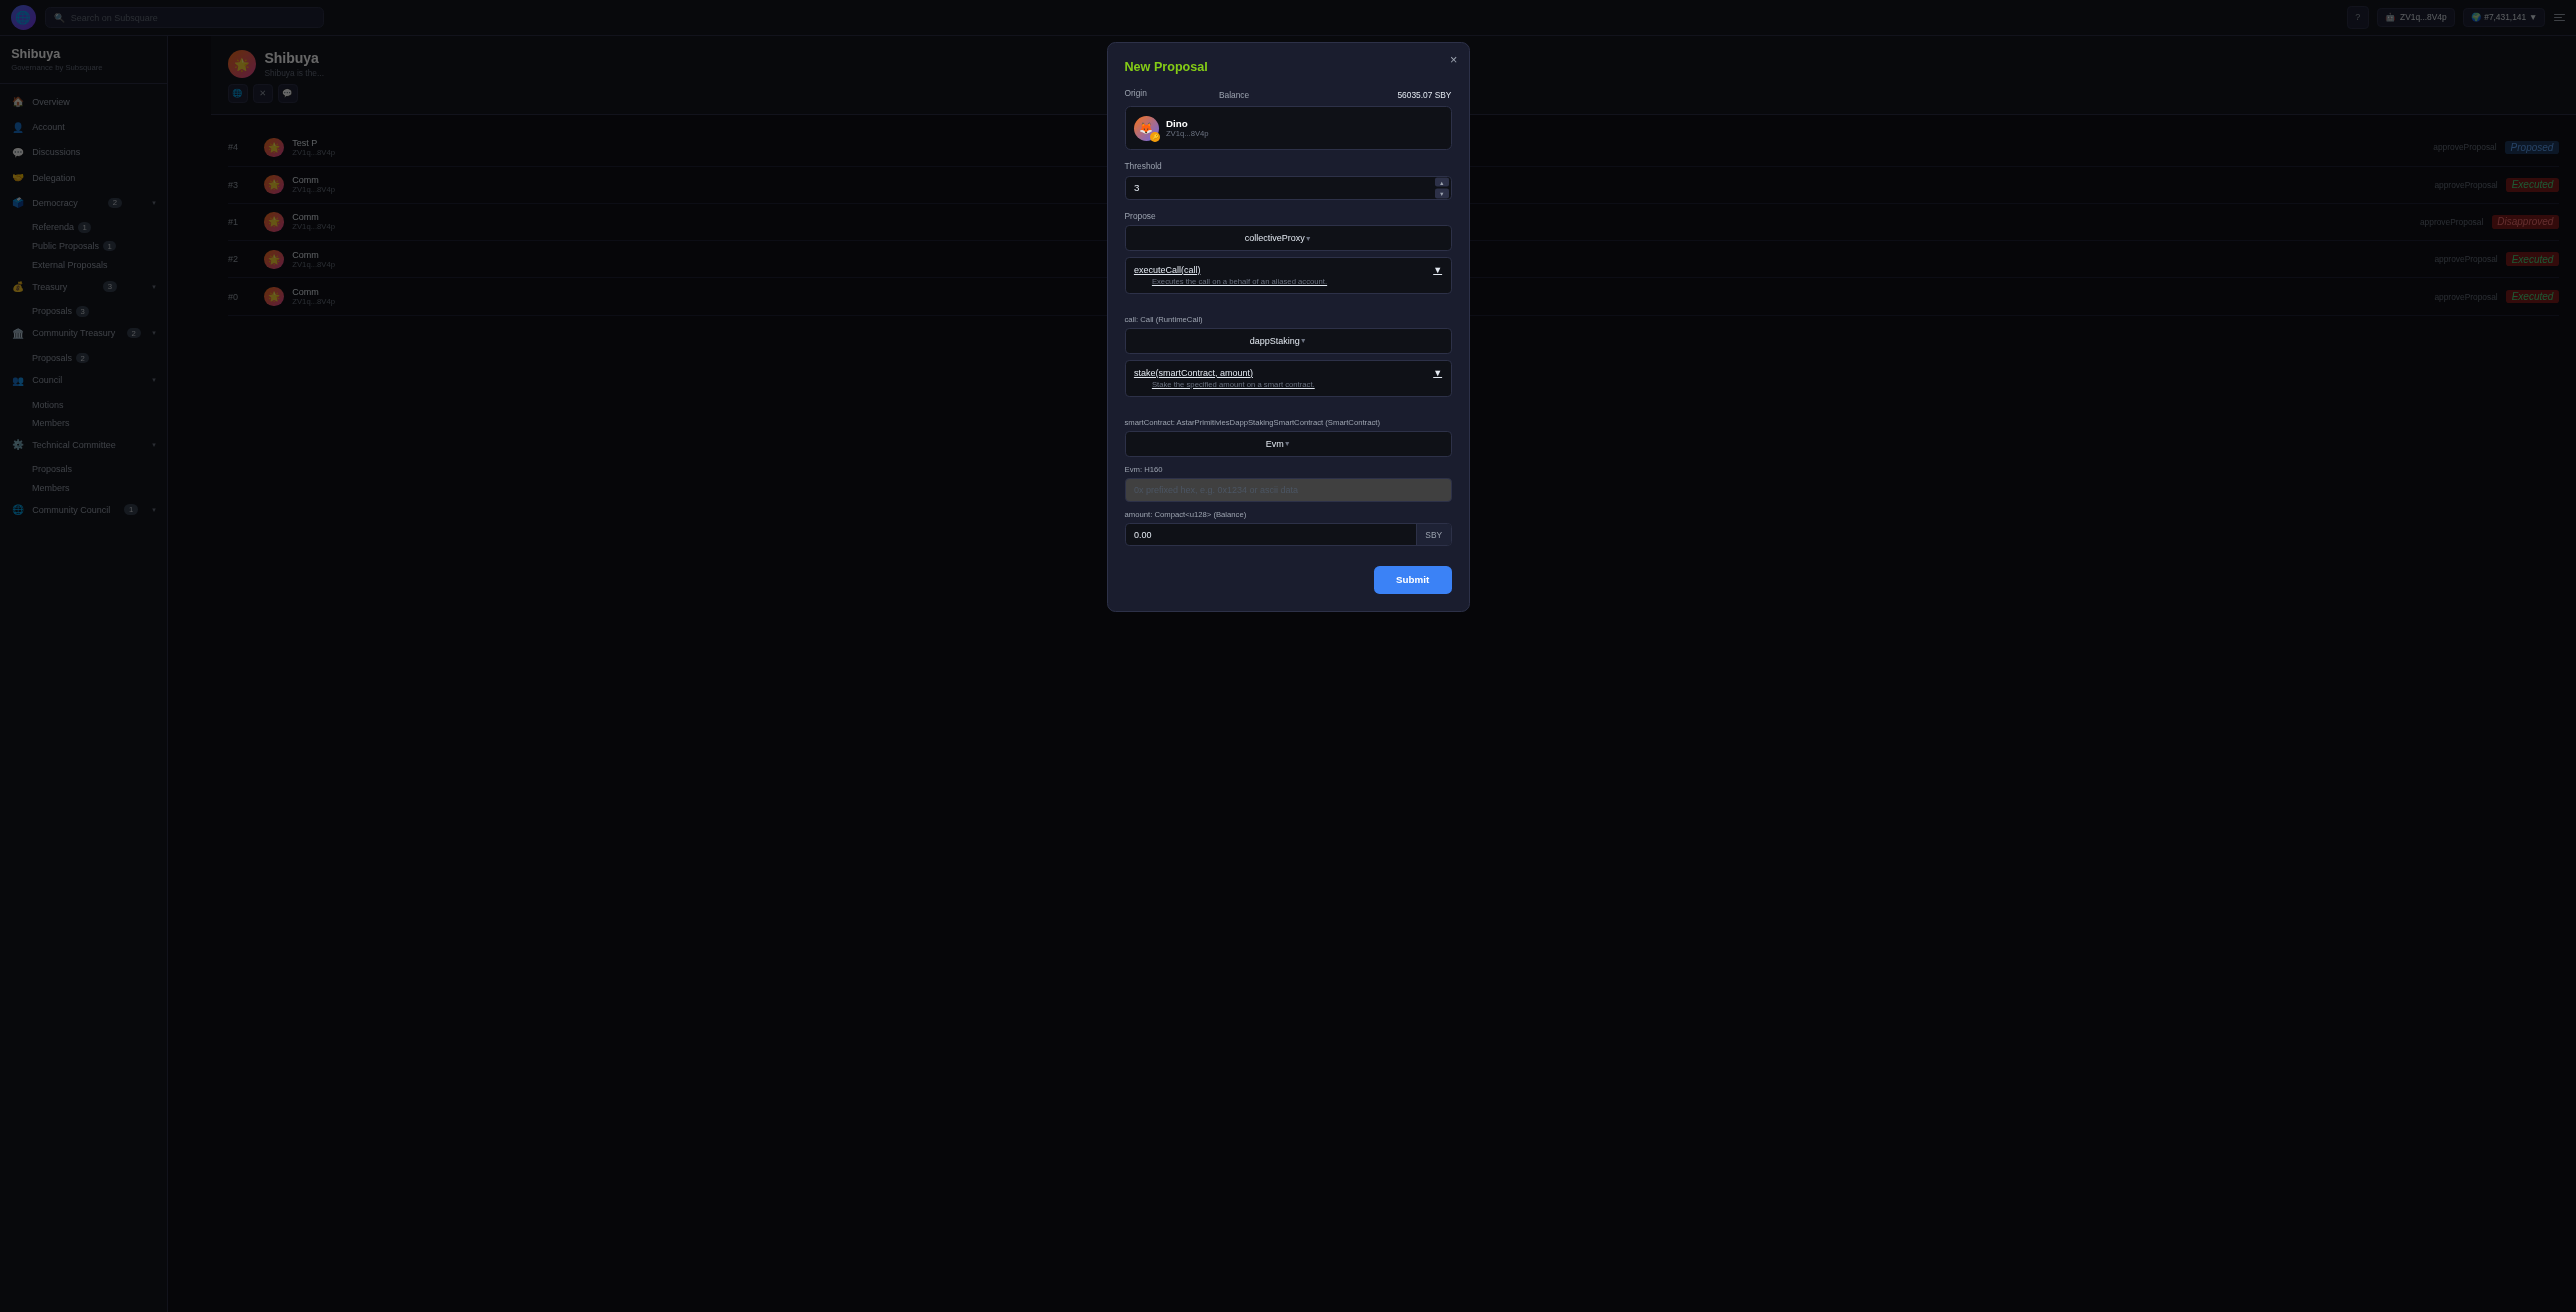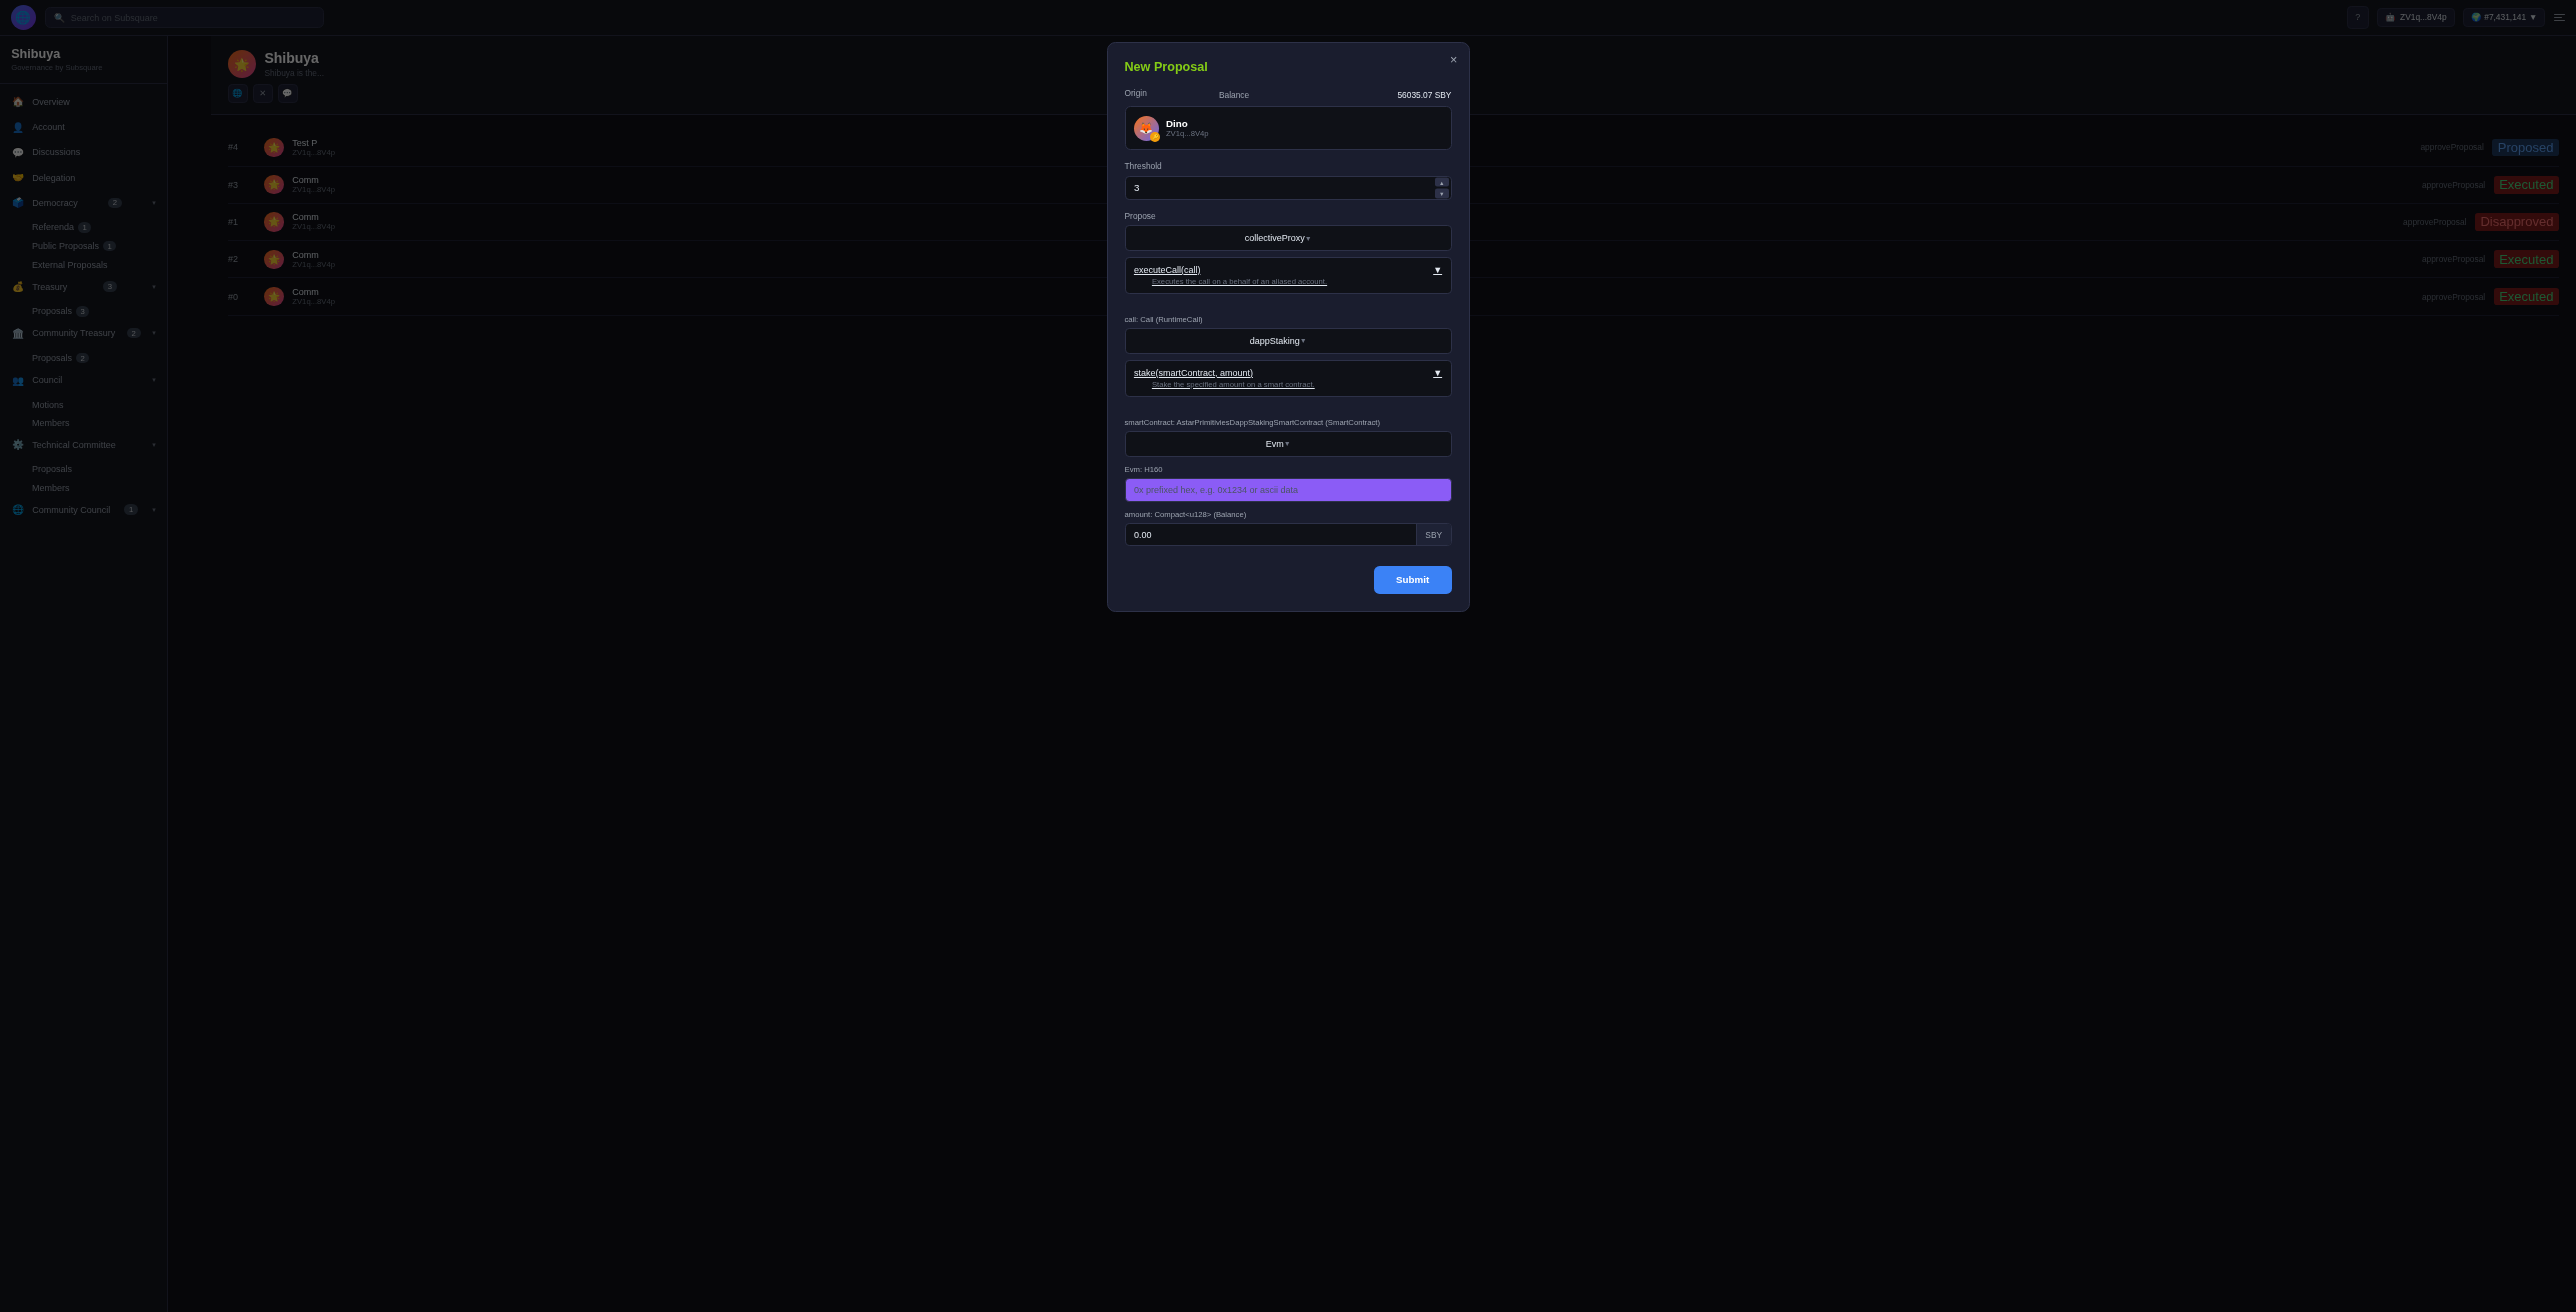--- a/index.html
+++ b/index.html
@@ -250,23 +250,24 @@
       border-radius: 50%;
       background: linear-gradient(135deg, #f97316, #ec4899);
       display: flex; align-items: center; justify-content: center;
       flex-shrink: 0;
     }
     .row-title { color: #e2e8f0; font-size: 9px; flex: 1; }
     .row-address { color: #6b7280; font-size: 7.7px; }
     .badge {
       border-radius: 2.8px;
       padding: 1.4px 5.6px;
-      font-size: 13px;
+      font-size: 10px;
       font-weight: 500;
       flex-shrink: 0;
+      font-style: italic;
     }
     .badge-proposed { background: #1e3a5f; color: #60a5fa; }
     .badge-executed { background: #7f1d1d; color: #4ade80; }
     .badge-disapproved { background: #7f1d1d; color: #f87171; }
     .approve-text { color: #6b7280; font-size: 8.4px; margin-left: auto; flex-shrink: 0; }
 
     
     .modal-overlay {
       position: fixed;
       top: 0; left: 0; right: 0; bottom: 0;
@@ -430,21 +431,21 @@
 
     .field-section { margin-bottom: 8.4px; }
     .field-tag {
       font-size: 7.7px;
       color: #9ca3af;
       margin-bottom: 4.2px;
     }
 
     .text-input {
       width: 100%;
-      background: #8b5cf6;
+      background: #404040;
       border: 0.7px solid #2d3148;
       border-radius: 4.2px;
       padding: 5.6px 8.4px;
       color: #e2e8f0;
       font-size: 9px;
       outline: none;
     }
     .text-input::placeholder { color: #4b5563; }
 
     .amount-wrap {

